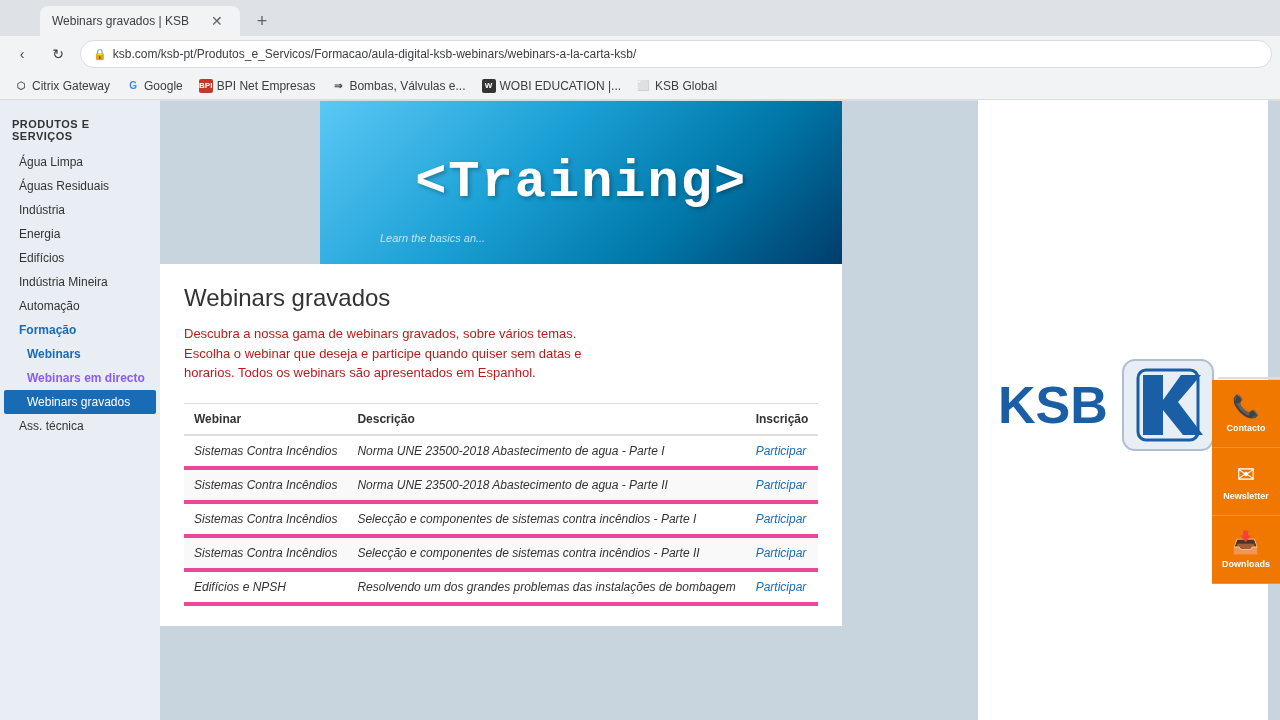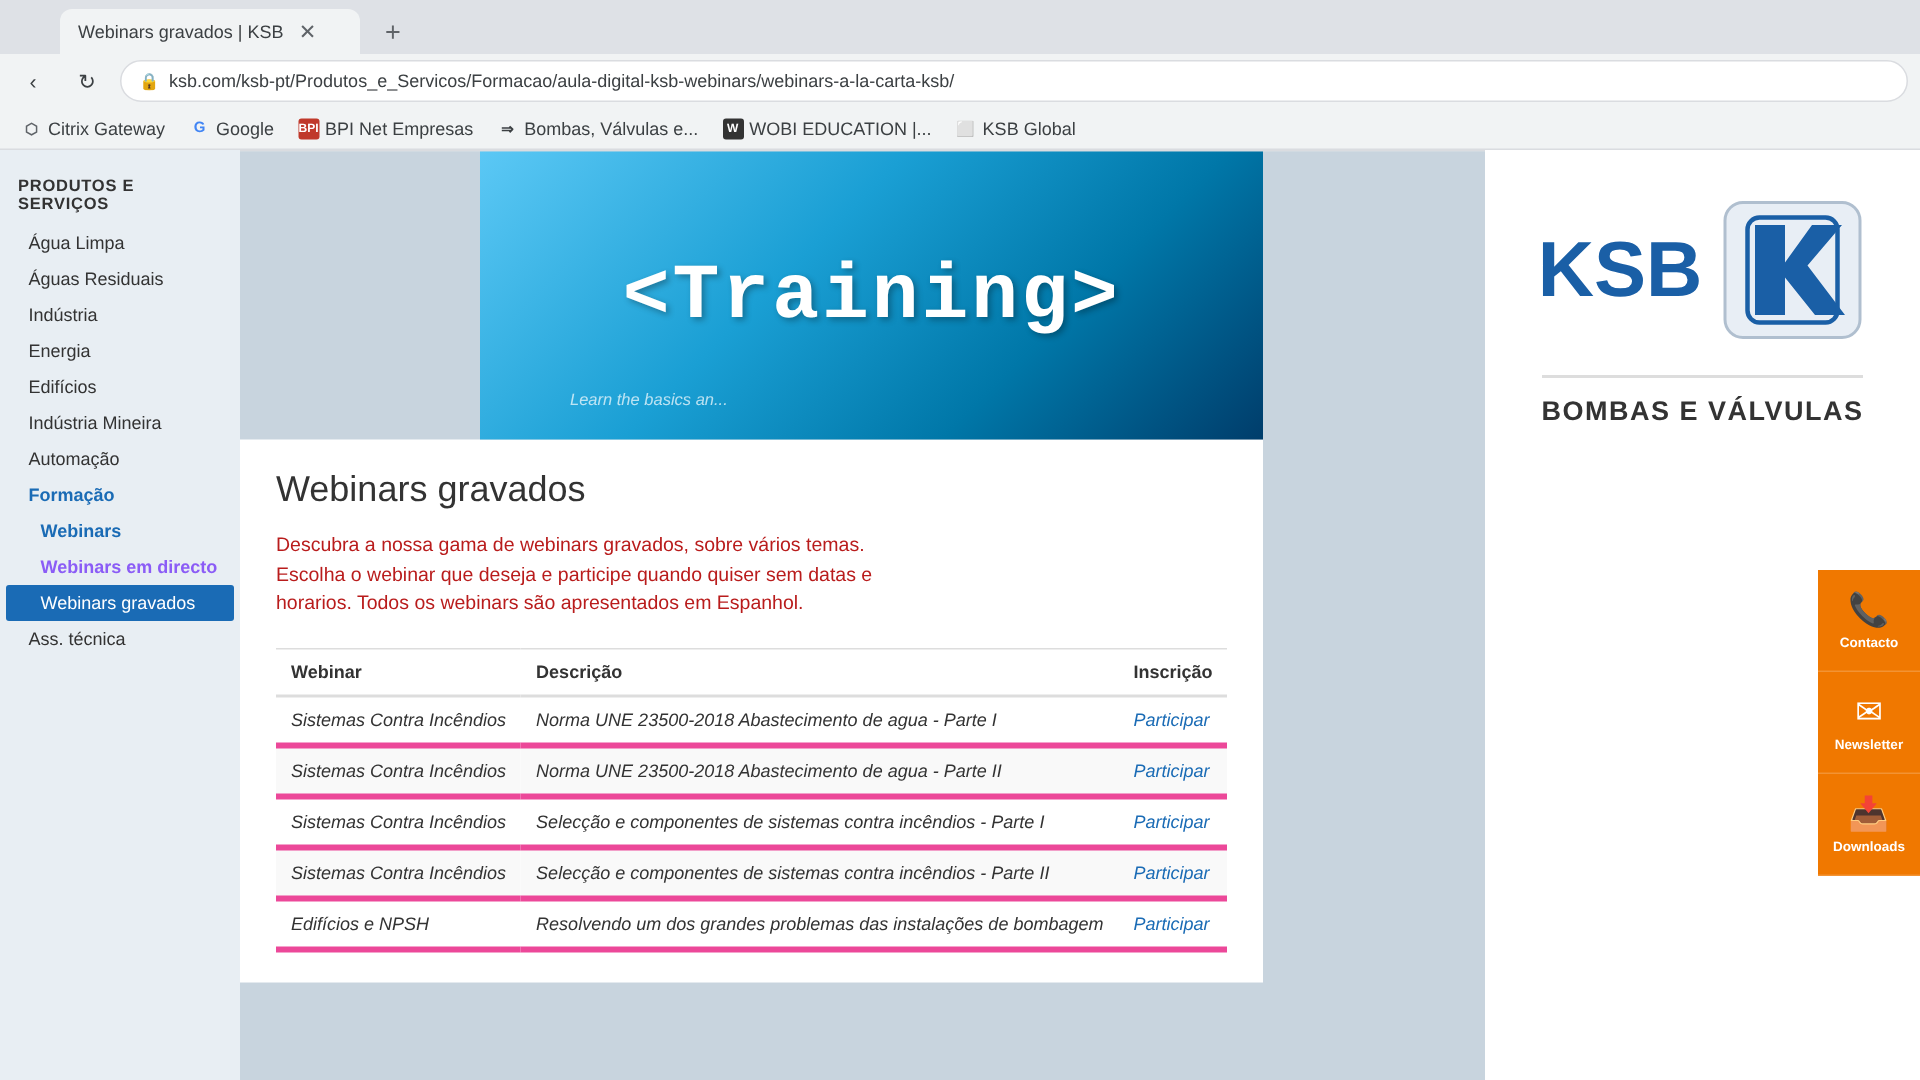--- a/index.html
+++ b/index.html
@@ -26,21 +26,21 @@
     }
     .tab {
       display: flex;
       align-items: center;
       background: #f1f3f4;
       border-radius: 8px 8px 0 0;
       padding: 0 12px;
       height: 30px;
       font-size: 12px;
       color: #3c4043;
-      gap: 8px;
+      gap: 20px;
       min-width: 200px;
     }
     .tab-close {
       font-size: 14px;
       color: #5f6368;
       cursor: pointer;
       width: 16px;
       height: 16px;
       display: flex;
       align-items: center;
@@ -123,21 +123,21 @@
     
     .page-content {
       display: flex;
       height: calc(720px - 100px);
       background: #c8d4de;
     }
 
     
     .hero {
       margin-left: 160px;
-      height: 192px;
+      height: 163px;
       background: linear-gradient(135deg, #5bc8f5 0%, #1a9fd4 40%, #0077a8 70%, #003d6b 100%);
       position: relative;
       overflow: hidden;
       display: flex;
       align-items: center;
       justify-content: center;
     }
     .hero-text {
       font-size: 52px;
       font-weight: bold;
@@ -253,26 +253,26 @@
       color: #1a6bb5;
       cursor: pointer;
       text-decoration: none;
     }
 
     
     .right-panel {
       width: 290px;
       flex-shrink: 0;
       display: flex;
-      flex-direction: column;
+      flex-direction: row;
       align-items: center;
       padding: 30px 20px 20px;
       background: white;
       position: absolute;
-      right: 0;
+      right: 12px;
       top: 100px;
       height: calc(720px - 100px);
     }
     .ksb-logo {
       display: flex;
       align-items: center;
       gap: 10px;
       margin-bottom: 20px;
     }
     .ksb-text {

